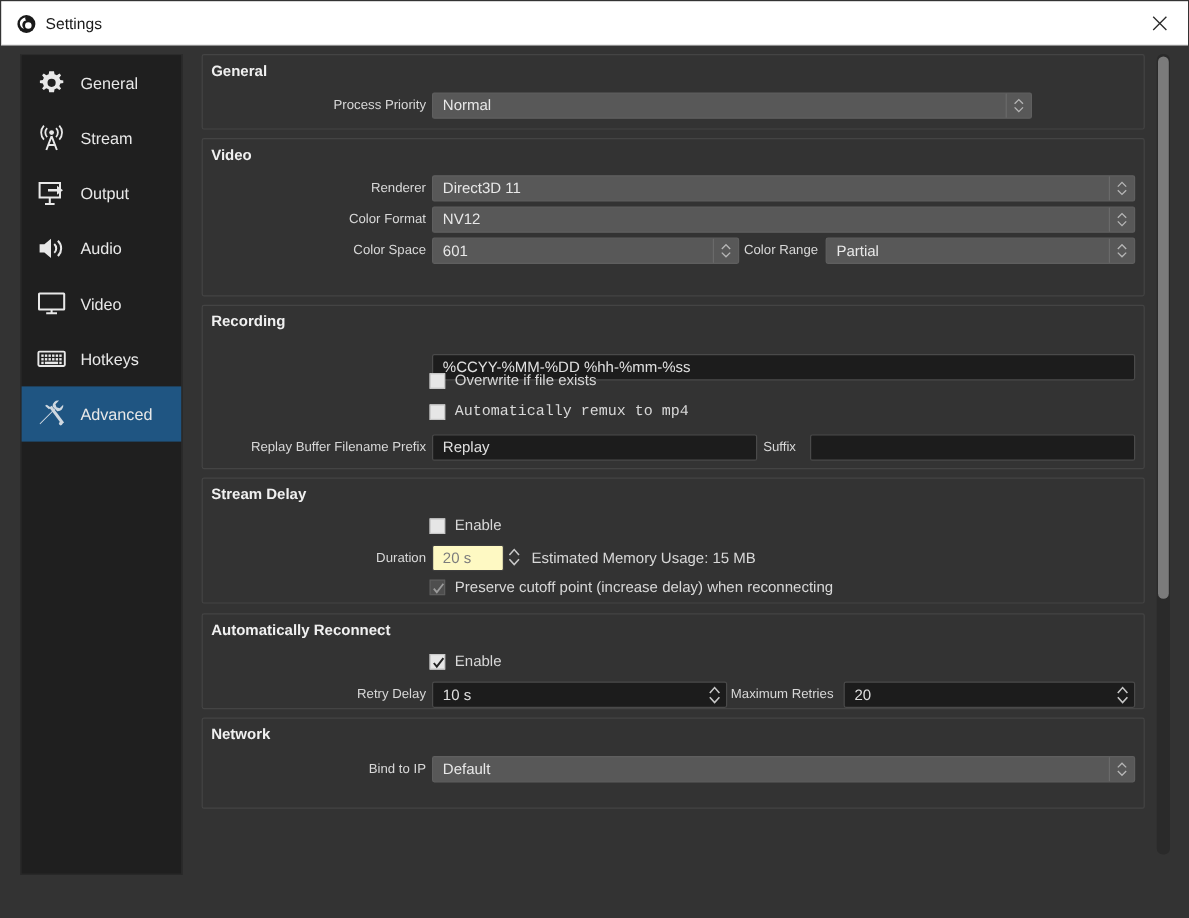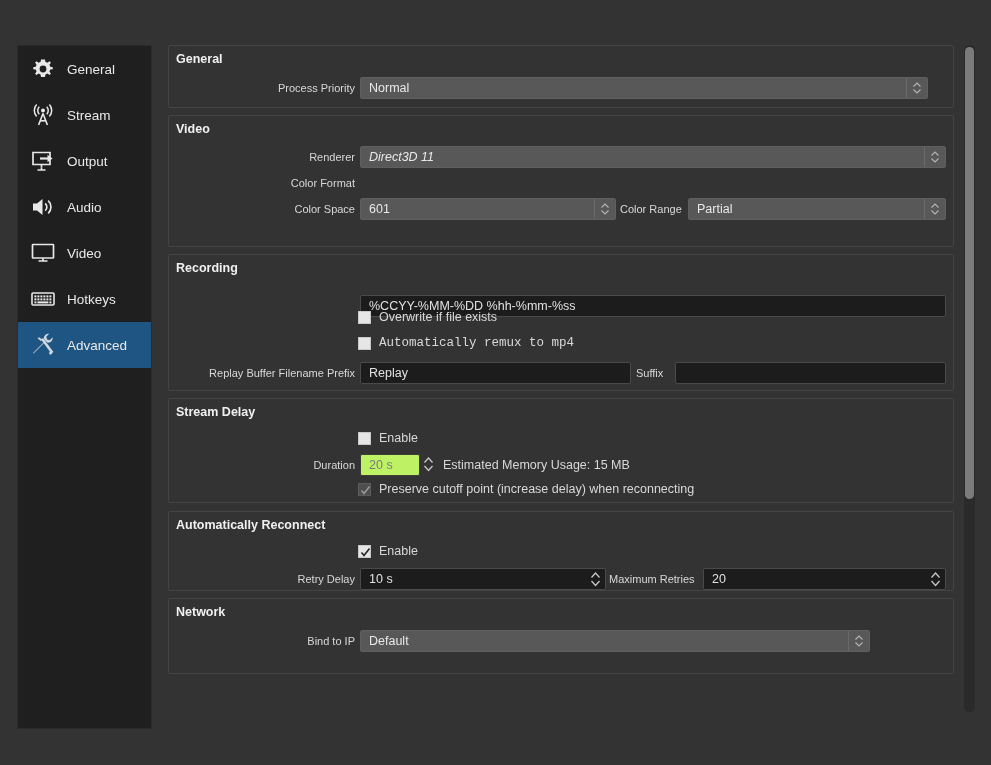--- a/index.html
+++ b/index.html
@@ -178,21 +178,21 @@
     cursor: text;
   }
   .textfield .val {
     position: absolute;
     left: 8px; top: 0;
     line-height: 20px;
     font-size: 12.5px;
     color: #e0e0e0;
     white-space: nowrap;
   }
-  .textfield.disabled { background: #bef264; border-color: #3d3d3d; }
+  .textfield.disabled { background: #fef9c3; border-color: #3d3d3d; }
   .textfield.disabled .val { color: #7c7c7c; }
   .spinbox { position: absolute; height: 22px; }
   .spinbox .spin-big {
     position: absolute;
     right: 3px; top: 1px;
     width: 13px; height: 18px;
   }
 
   
   .checkrow {
@@ -224,20 +224,35 @@
     color: #d8d8d8;
     line-height: 22px;
     white-space: nowrap;
   }
 </style>
 </head>
 <body>
 
 <div id="window">
 
+  <div id="titlebar">
+    <span id="title-logo">
+      <svg width="16" height="16" viewBox="0 0 16 16">
+        <circle cx="8" cy="8" r="7.5" fill="#1a1a1a"></circle>
+        <path d="M7.2 2.6 C4.4 3.0 2.4 5.3 2.6 7.9 C2.8 10.0 4.3 11.6 6.2 12.0 C4.9 11.0 4.3 9.4 4.7 7.8 C5.1 6.2 6.4 5.1 7.9 4.9 C7.0 4.3 6.8 3.4 7.2 2.6 Z" fill="#ffffff"></path>
+        <circle cx="9.6" cy="9.2" r="2.7" fill="#ffffff"></circle>
+      </svg>
+    </span>
+    <span id="title-text">Settings</span>
+    <div id="close-btn">
+      <svg width="13" height="13" viewBox="0 0 13 13">
+        <path d="M1 1 L12 12 M12 1 L1 12" stroke="#2b2b2b" stroke-width="1.1" fill="none"></path>
+      </svg>
+    </div>
+  </div>
 
   <div id="content">
 
     <div id="sidebar">
 
       <div class="nav-item">
         <span class="nav-icon">
           <svg width="26" height="26" viewBox="0 0 26 26">
             <path d="M13 3.4 l2.0 0 0.45 2.5 a7.8 7.8 0 0 1 2.0 0.83 l2.05 -1.5 1.42 1.42 -1.5 2.05 a7.8 7.8 0 0 1 0.83 2.0 l2.5 0.45 0 2.0 -2.5 0.45 a7.8 7.8 0 0 1 -0.83 2.0 l1.5 2.05 -1.42 1.42 -2.05 -1.5 a7.8 7.8 0 0 1 -2.0 0.83 l-0.45 2.5 -2.0 0 -2.0 0 -0.45 -2.5 a7.8 7.8 0 0 1 -2.0 -0.83 l-2.05 1.5 -1.42 -1.42 1.5 -2.05 a7.8 7.8 0 0 1 -0.83 -2.0 l-2.5 -0.45 0 -2.0 2.5 -0.45 a7.8 7.8 0 0 1 0.83 -2.0 l-1.5 -2.05 1.42 -1.42 2.05 1.5 a7.8 7.8 0 0 1 2.0 -0.83 l0.45 -2.5 z" fill="#e8e8e8"></path>
             <circle cx="13" cy="13" r="3.4" fill="#1f1f1f"></circle>
@@ -333,44 +348,53 @@
         <span class="nav-label">Advanced</span>
       </div>
 
     </div>
 
     <div id="scrollarea">
 
       <div class="group" style="top:0px; height:63px;">
         <span class="group-title">General</span>
         <span class="field-label" style="left:20px; top:31px; width:166px;">Process Priority</span>
-        <div class="combo" style="left:191px; top:31px; width:568px;">
+        <div class="combo" style="left:191px; top:31px; width:500px;">
           <span class="val">Normal</span>
           <span class="combo-sep"></span>
           <span class="spin-arrows">
             <svg width="16" height="20" viewBox="0 0 16 20">
                 <path d="M4.5 8.5 L8 5 L11.5 8.5 M4.5 11.5 L8 15 L11.5 11.5" stroke="#b6b6b6" stroke-width="1.1" fill="none"></path>
               </svg>
           </span>
         </div>
       </div>
 
       <div class="group" style="top:70px; height:132px;">
         <span class="group-title">Video</span>
         <span class="field-label" style="left:20px; top:30px; width:166px;">Renderer</span>
-        <div class="combo" style="left:191px; top:30px; width:586px;font-style:italic;">
+        <div class="combo" style="left:191px; top:30px; width:586px;">
           <span class="val">Direct3D 11</span>
           <span class="combo-sep"></span>
           <span class="spin-arrows">
             <svg width="16" height="20" viewBox="0 0 16 20">
                 <path d="M4.5 8.5 L8 5 L11.5 8.5 M4.5 11.5 L8 15 L11.5 11.5" stroke="#b6b6b6" stroke-width="1.1" fill="none"></path>
               </svg>
           </span>
         </div>
         <span class="field-label" style="left:20px; top:56px; width:166px;">Color Format</span>
+        <div class="combo" style="left:191px; top:56px; width:586px;">
+          <span class="val">NV12</span>
+          <span class="combo-sep"></span>
+          <span class="spin-arrows">
+            <svg width="16" height="20" viewBox="0 0 16 20">
+                <path d="M4.5 8.5 L8 5 L11.5 8.5 M4.5 11.5 L8 15 L11.5 11.5" stroke="#b6b6b6" stroke-width="1.1" fill="none"></path>
+              </svg>
+          </span>
+        </div>
         <span class="field-label" style="left:20px; top:82px; width:166px;">Color Space</span>
         <div class="combo" style="left:191px; top:82px; width:256px;">
           <span class="val">601</span>
           <span class="combo-sep"></span>
           <span class="spin-arrows">
             <svg width="16" height="20" viewBox="0 0 16 20">
                 <path d="M4.5 8.5 L8 5 L11.5 8.5 M4.5 11.5 L8 15 L11.5 11.5" stroke="#b6b6b6" stroke-width="1.1" fill="none"></path>
               </svg>
           </span>
         </div>
@@ -463,21 +487,21 @@
             <svg width="13" height="18" viewBox="0 0 13 18">
                 <path d="M2.5 7.5 L6.5 3 L10.5 7.5 M2.5 11 L6.5 15.5 L10.5 11" stroke="#c8c8c8" stroke-width="1.3" fill="none"></path>
               </svg>
           </span>
         </div>
       </div>
 
       <div class="group" style="top:553px; height:76px;">
         <span class="group-title">Network</span>
         <span class="field-label" style="left:80px; top:31px; width:106px;">Bind to IP</span>
-        <div class="combo" style="left:191px; top:31px; width:510px;">
+        <div class="combo" style="left:191px; top:31px; width:586px;">
           <span class="val">Default</span>
           <span class="combo-sep"></span>
           <span class="spin-arrows">
             <svg width="16" height="20" viewBox="0 0 16 20">
                 <path d="M4.5 8.5 L8 5 L11.5 8.5 M4.5 11.5 L8 15 L11.5 11.5" stroke="#b6b6b6" stroke-width="1.1" fill="none"></path>
               </svg>
           </span>
         </div>
       </div>
 

